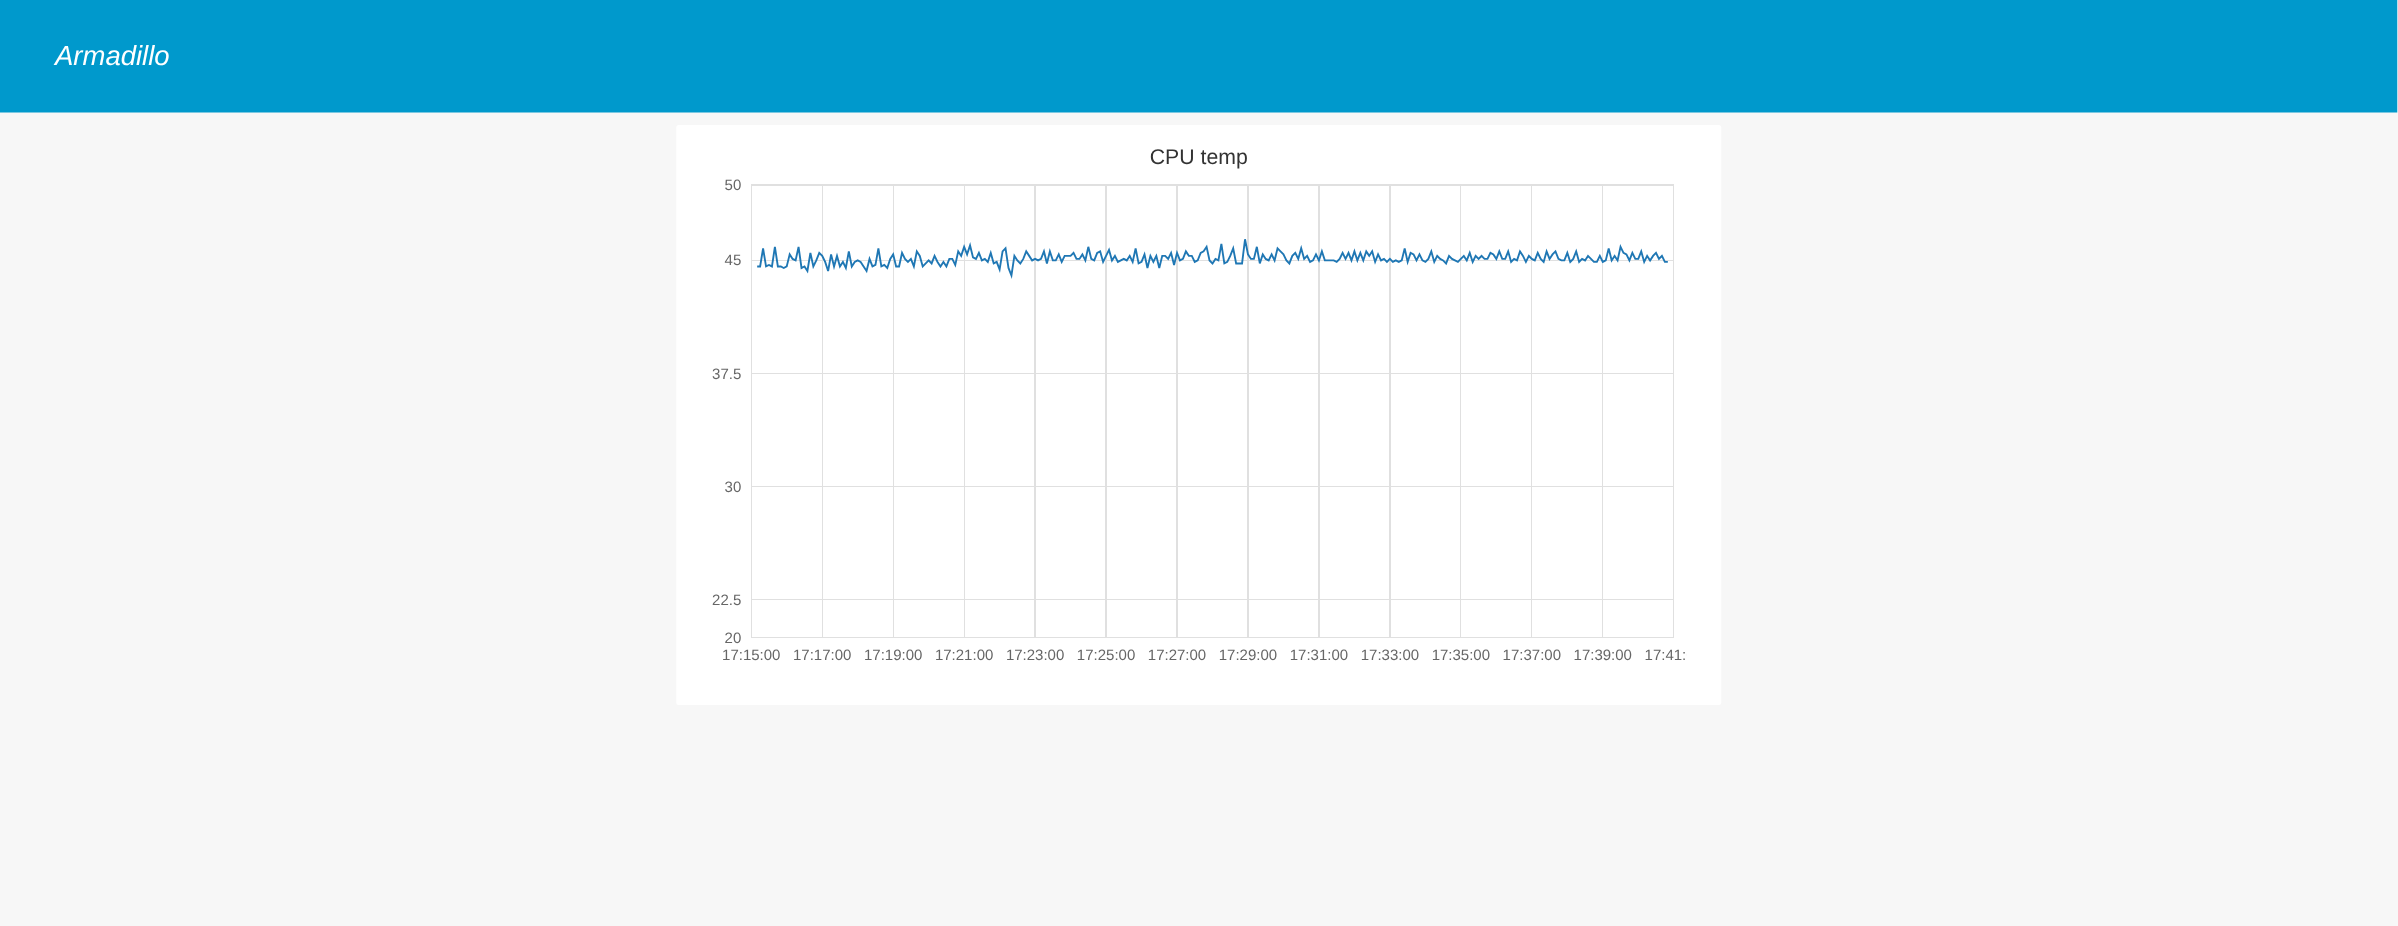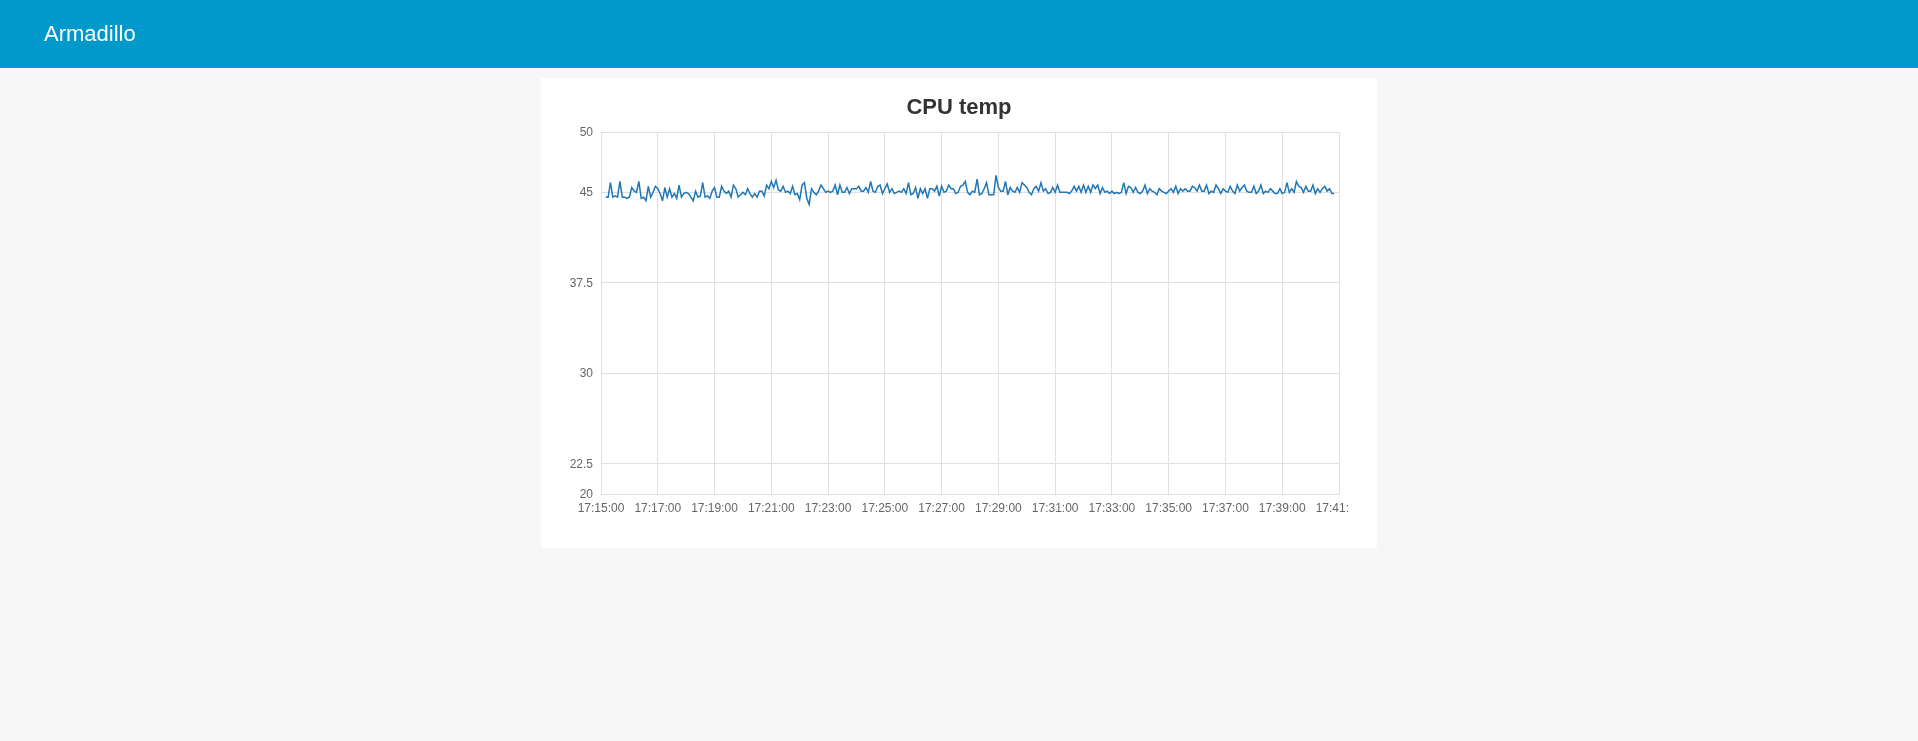--- a/index.html
+++ b/index.html
@@ -8,42 +8,43 @@
     background: #f7f7f7;
     font-family: "Segoe UI", Arial, sans-serif;
     color: #333;
     width: 1918px;
   }
   .topbar {
     background: #0099cc;
     height: 66px;
     display: flex;
     align-items: center;
-    padding: 1px 44px;
+    padding: 12px 44px;
+    font-style: italic;
   }
   .topbar .brand {
     color: #fff;
     font-size: 22px;
     font-weight: 400;
   }
   .content {
     display: flex;
     justify-content: center;
     padding-top: 10px;
   }
   .card {
     background: #fff;
     width: 820px;
     padding: 16px 8px 24px 8px;
     border-radius: 2px;
   }
   .chart-title {
     text-align: center;
-    font-weight: 700;
-    font-size: 22px;
+    font-weight: 400;
+    font-size: 17px;
     color: #333;
     margin-bottom: 4px;
   }
   .chart-wrap {
     position: relative;
   }
   svg { display: block; }
   .grid line {
     stroke: #e0e0e0;
     stroke-width: 1;

